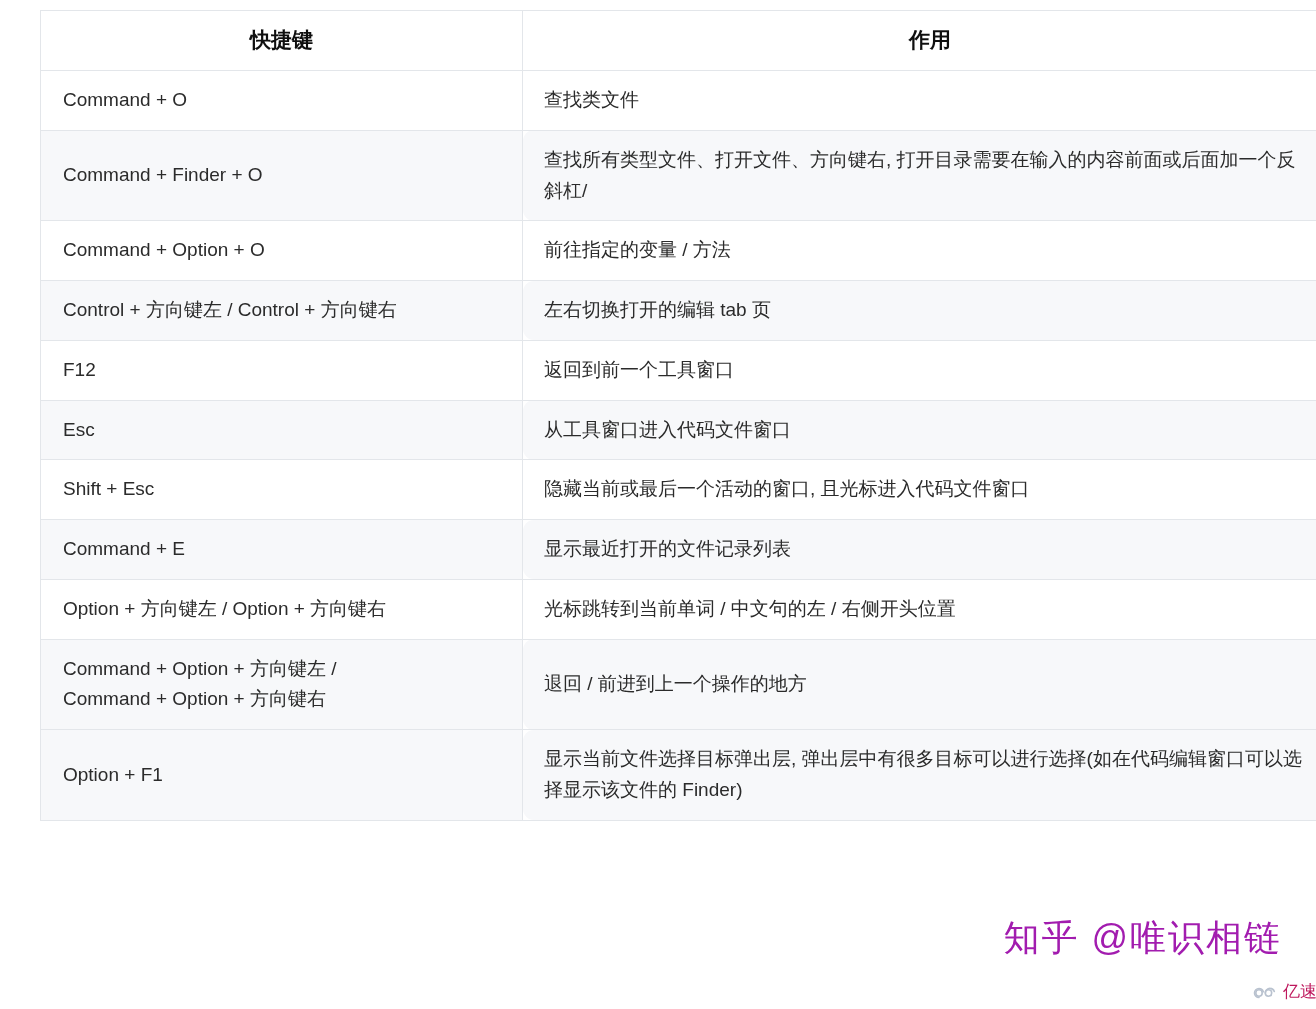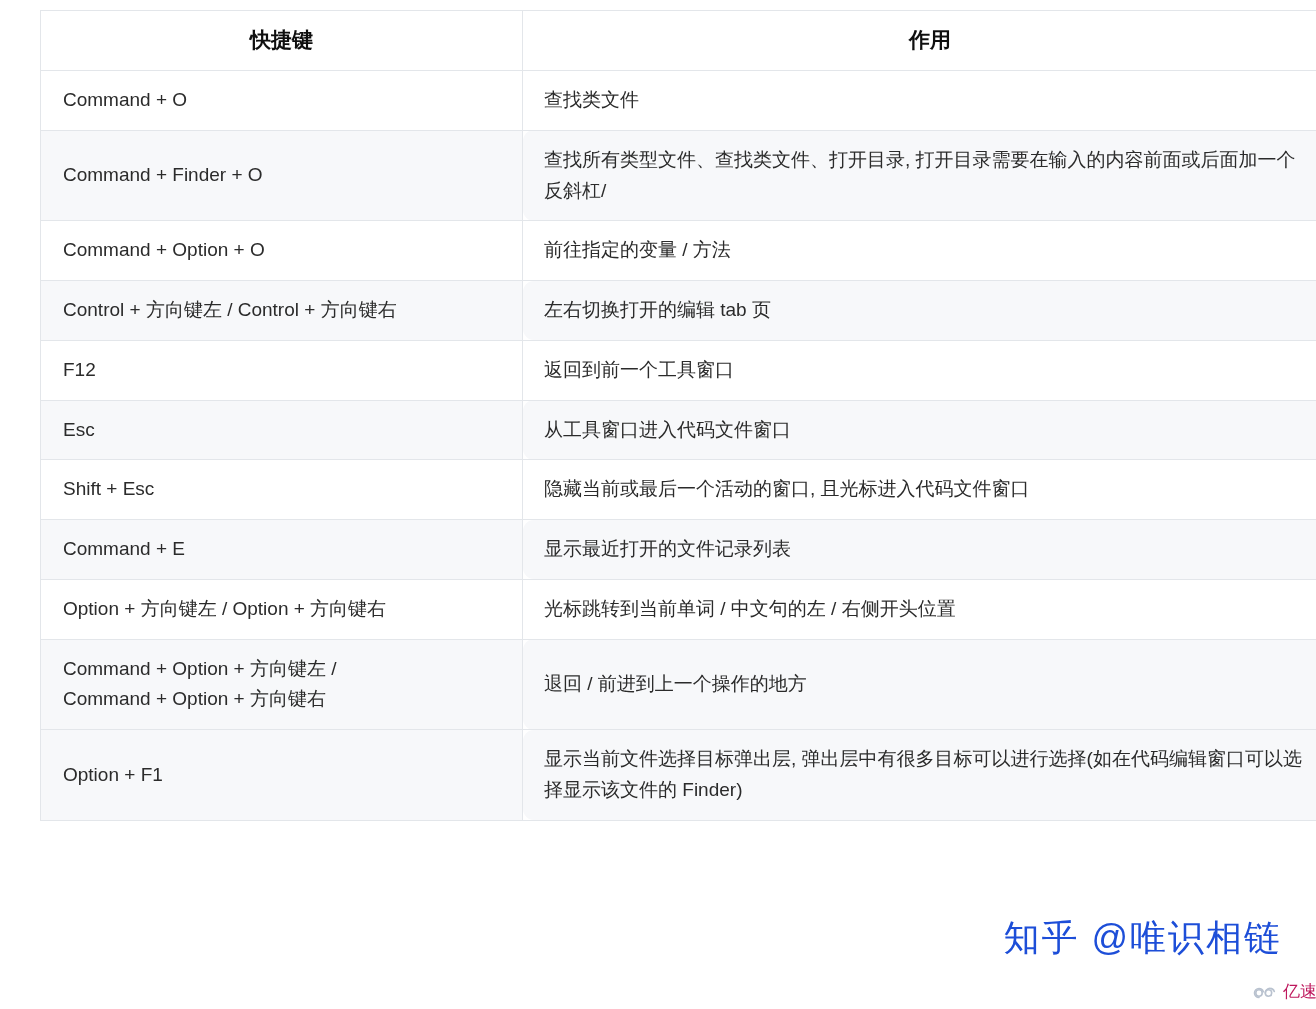--- a/index.html
+++ b/index.html
@@ -81,21 +81,21 @@
 
   .cell-line { display: block; }
 
   
   .zhihu-watermark {
     position: absolute;
     right: 66px;
     bottom: 46px;
     font-size: 36px;
     letter-spacing: 2px;
-    color: #1d4ed8;
+    color: #a21caf;
     font-weight: 400;
     white-space: nowrap;
     pointer-events: none;
     font-family: "Liberation Sans", "DejaVu Sans", sans-serif;
   }
   .zhihu-watermark .zh-logo { margin-right: 12px; }
 
   .yisuyun-watermark {
     position: absolute;
     right: 14px;
@@ -133,21 +133,21 @@
           </td>
           <td class="desc-cell">
             <span class="cell-line">查找类文件</span>
           </td>
         </tr>
         <tr class="stripe">
           <td class="key-cell">
             <span class="cell-line">Command + Finder + O</span>
           </td>
           <td class="desc-cell">
-            <span class="cell-line">查找所有类型文件、查找类文件、打开目录, 打开目录需要在输入的内容前面或后面加一个反斜杠/</span>
+            <span class="cell-line">查找所有类型文件、打开文件、方向键右, 打开目录需要在输入的内容前面或后面加一个反斜杠/</span>
           </td>
         </tr>
         <tr class="plain">
           <td class="key-cell">
             <span class="cell-line">Command + Option + O</span>
           </td>
           <td class="desc-cell">
             <span class="cell-line">前往指定的变量 / 方法</span>
           </td>
         </tr>

